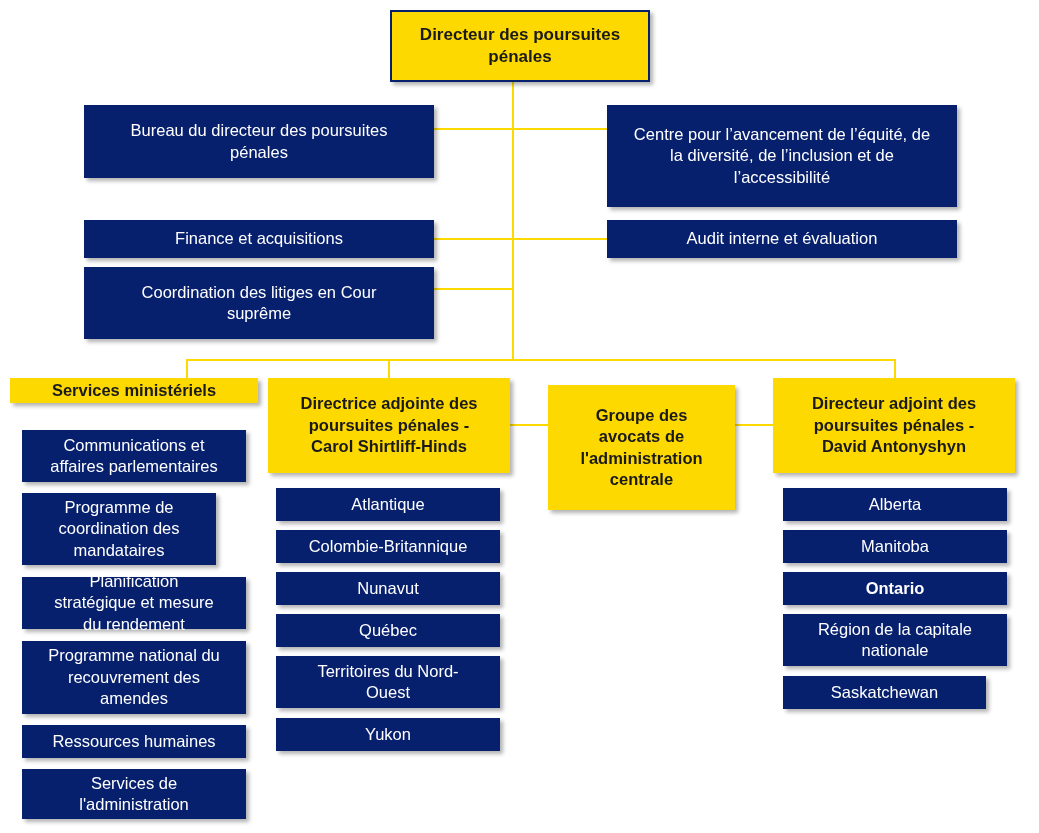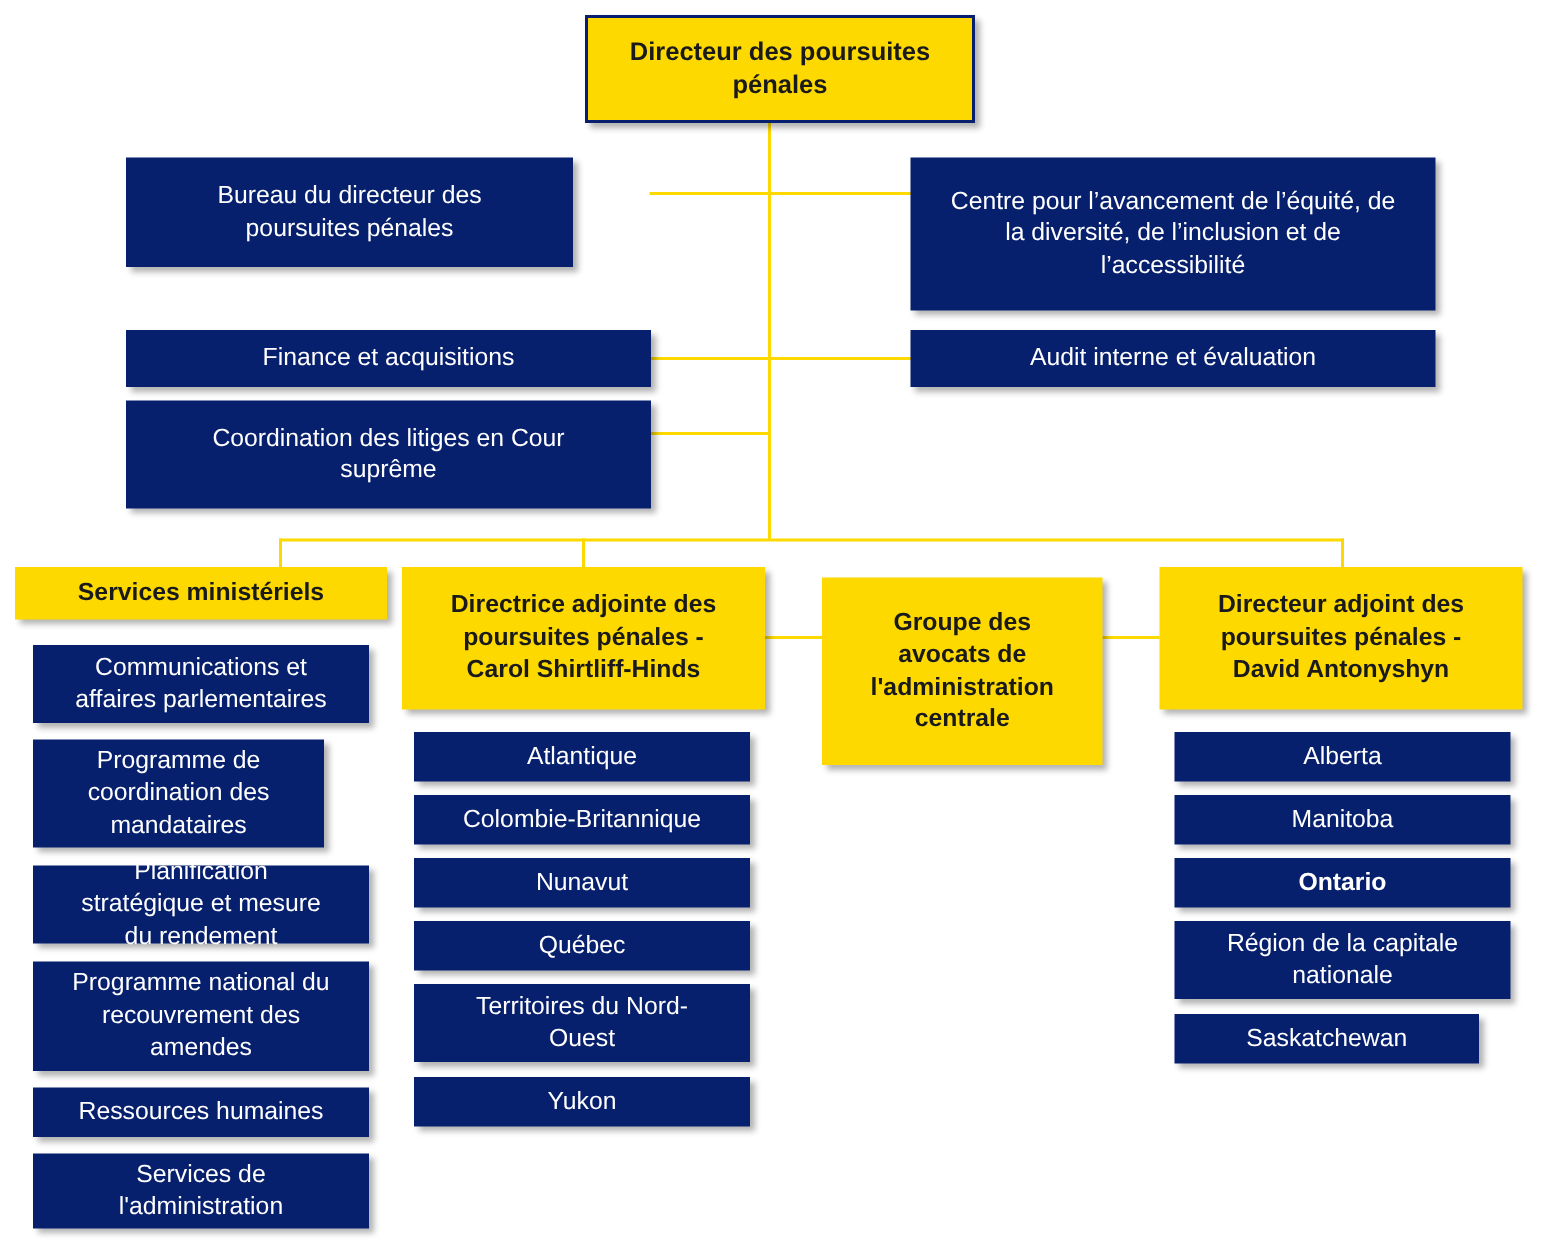--- a/index.html
+++ b/index.html
@@ -85,41 +85,41 @@
   <div class="line v" style="left:388px; top:359px; height:19px;"></div>
   <div class="line v" style="left:894px; top:359px; height:19px;"></div>
 
   <div class="line h" style="left:510px; top:424px; width:38px;"></div>
   <div class="line h" style="left:735px; top:424px; width:38px;"></div>
 
   <div class="box yellow rootbox" style="left:390px; top:10px; width:260px; height:72px;">
     <span>Directeur des poursuites pénales</span>
   </div>
 
-  <div class="box navy" style="left:84px; top:105px; width:298px; height:73px;">
+  <div class="box navy" style="left:84px; top:105px; width:350px; height:73px;">
     <span>Bureau du directeur des poursuites pénales</span>
   </div>
 
   <div class="box navy" style="left:84px; top:220px; width:350px; height:38px;">
     <span>Finance et acquisitions</span>
   </div>
 
   <div class="box navy" style="left:607px; top:105px; width:350px; height:102px;">
     <span>Centre pour l’avancement de l’équité, de la diversité, de l’inclusion et de l’accessibilité</span>
   </div>
 
   <div class="box navy" style="left:84px; top:267px; width:350px; height:72px;">
     <span>Coordination des litiges en Cour suprême</span>
   </div>
 
   <div class="box navy" style="left:607px; top:220px; width:350px; height:38px;">
     <span>Audit interne et évaluation</span>
   </div>
 
-  <div class="box yellow" style="left:10px; top:378px; width:248px; height:35px;">
+  <div class="box yellow" style="left:10px; top:378px; width:248px; height:25px;">
     <span>Services ministériels</span>
   </div>
 
   <div class="box navy" style="left:22px; top:430px; width:224px; height:52px;">
     <span>Communications et affaires parlementaires</span>
   </div>
   <div class="box navy" style="left:22px; top:493px; width:194px; height:72px;">
     <span>Programme de coordination des mandataires</span>
   </div>
   <div class="box navy" style="left:22px; top:577px; width:224px; height:52px;">

